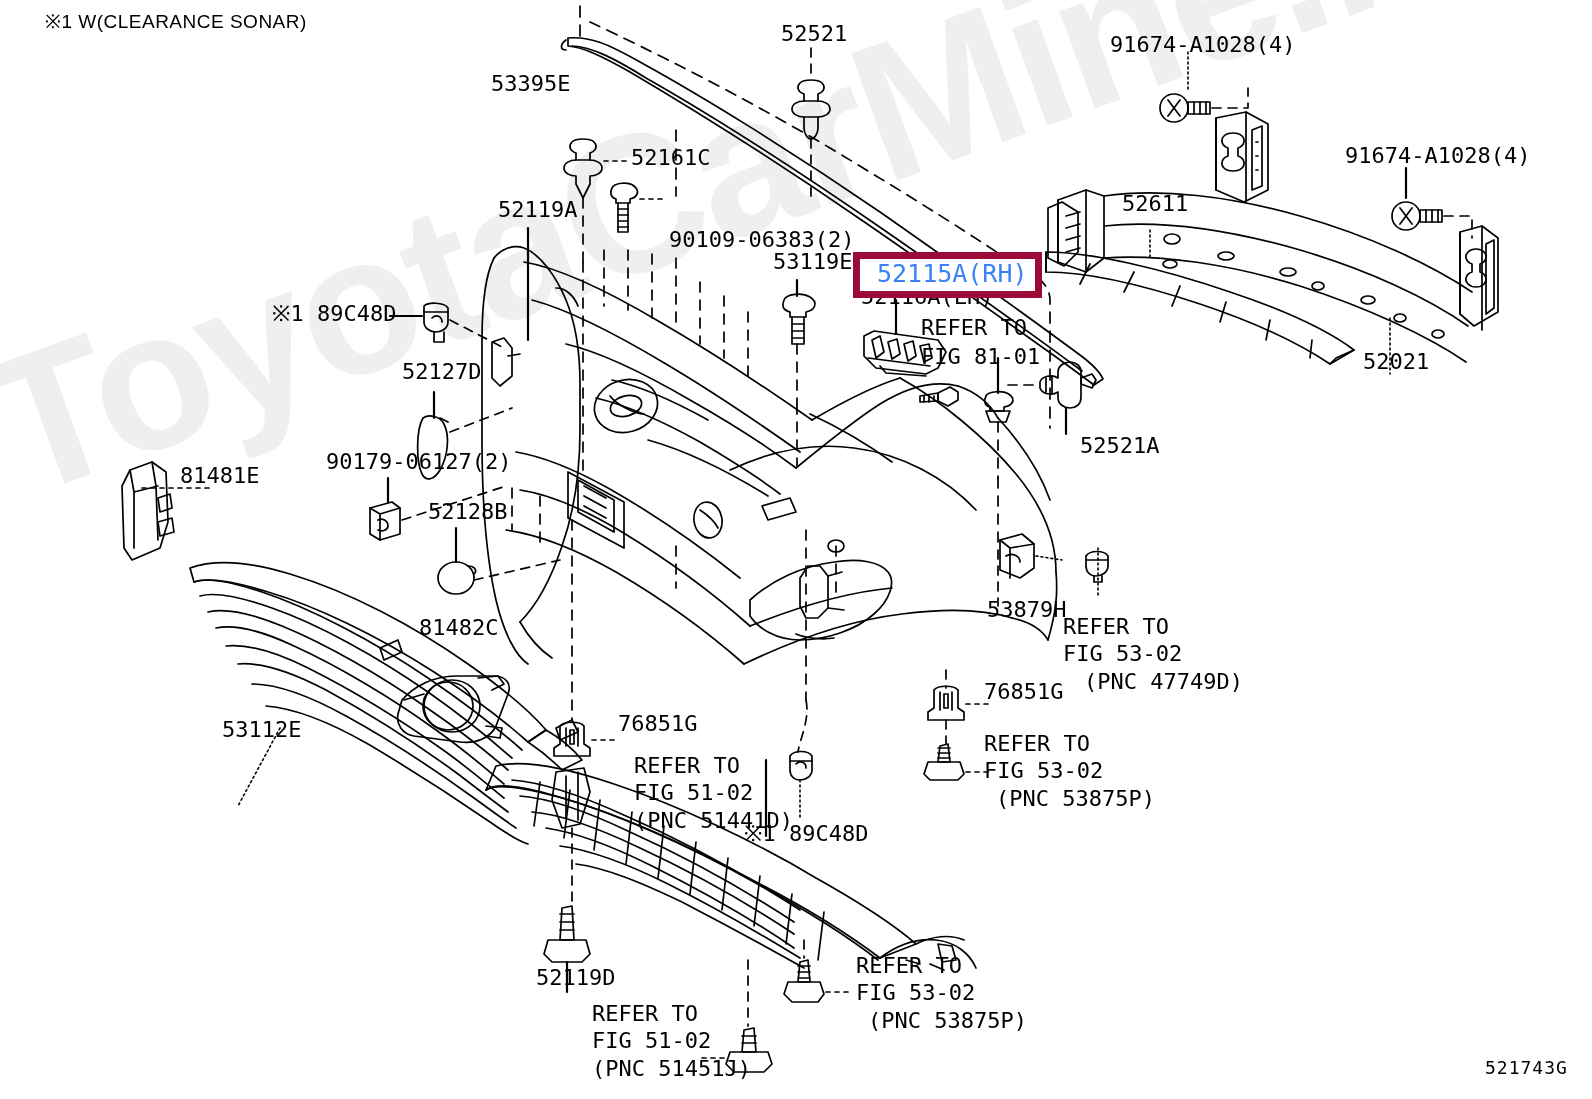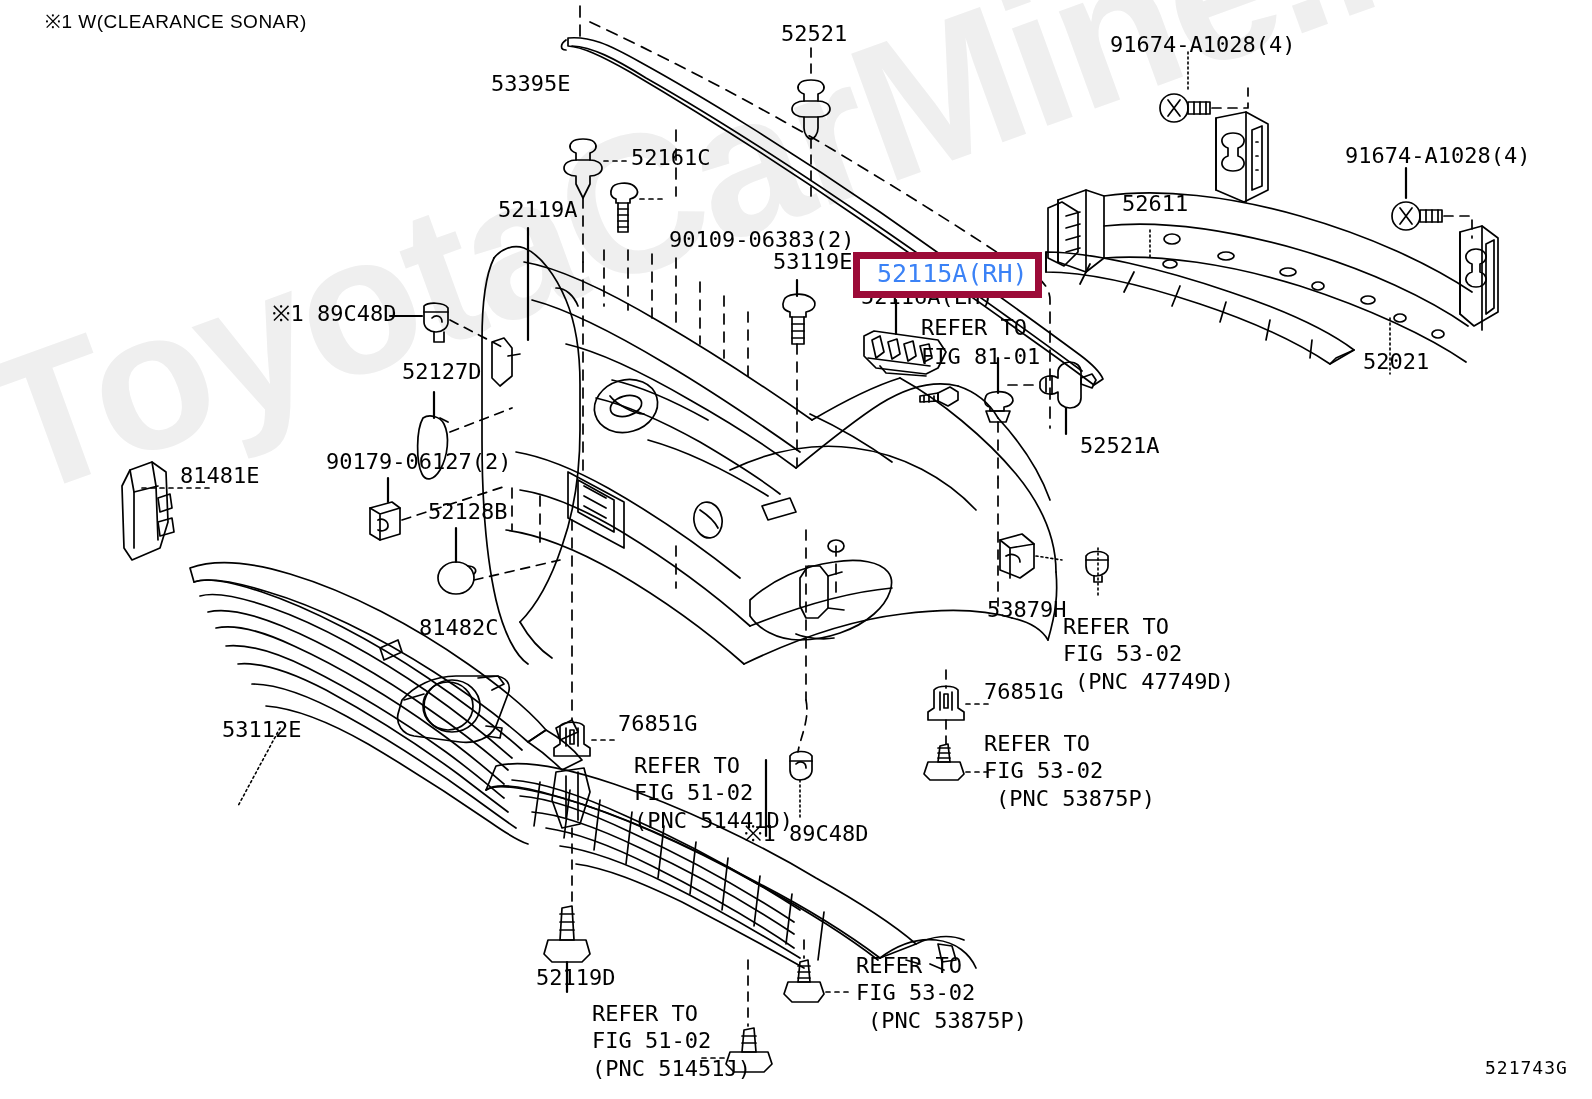--- a/index.html
+++ b/index.html
@@ -518,21 +518,21 @@
 
   <div class="lbl" style="left:419px; top:616px;">81482C</div>
 
   <div class="lbl" style="left:222px; top:698px;margin-top:20px;">53112E</div>
 
   <div class="lbl" style="left:987px; top:598px;">53879H</div>
 
   <div class="lbl multi" style="left:1063px; top:613px;">
     <div>REFER TO</div>
     <div>FIG 53-02</div>
-    <div class="sm" style="margin-left:12px">(PNC 47749D)</div>
+    <div class="sm" style="margin-left:21px">(PNC 47749D)</div>
   </div>
 
   <div class="lbl" style="left:984px; top:680px;">76851G</div>
 
   <div class="lbl multi" style="left:984px; top:730px;">
     <div>REFER TO</div>
     <div>FIG 53-02</div>
     <div class="sm" style="margin-left:12px">(PNC 53875P)</div>
   </div>
 

